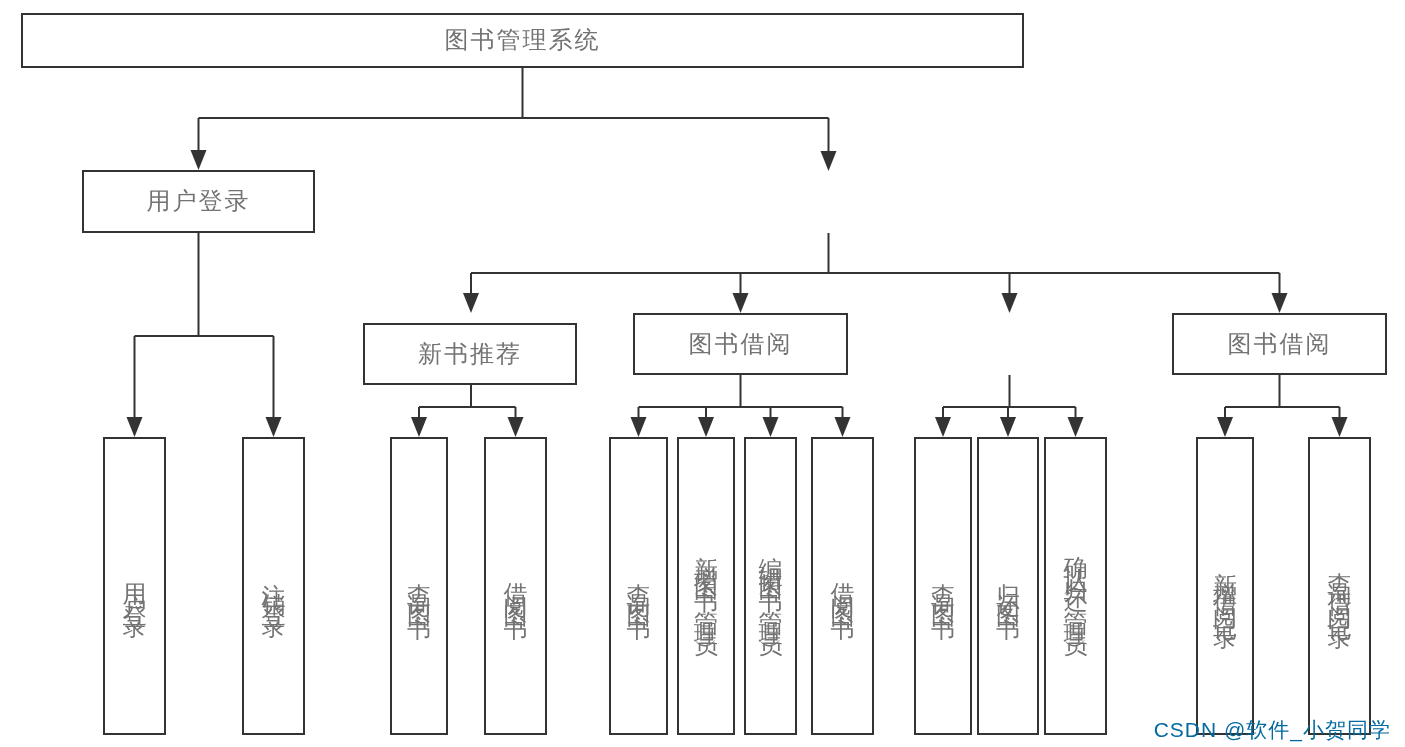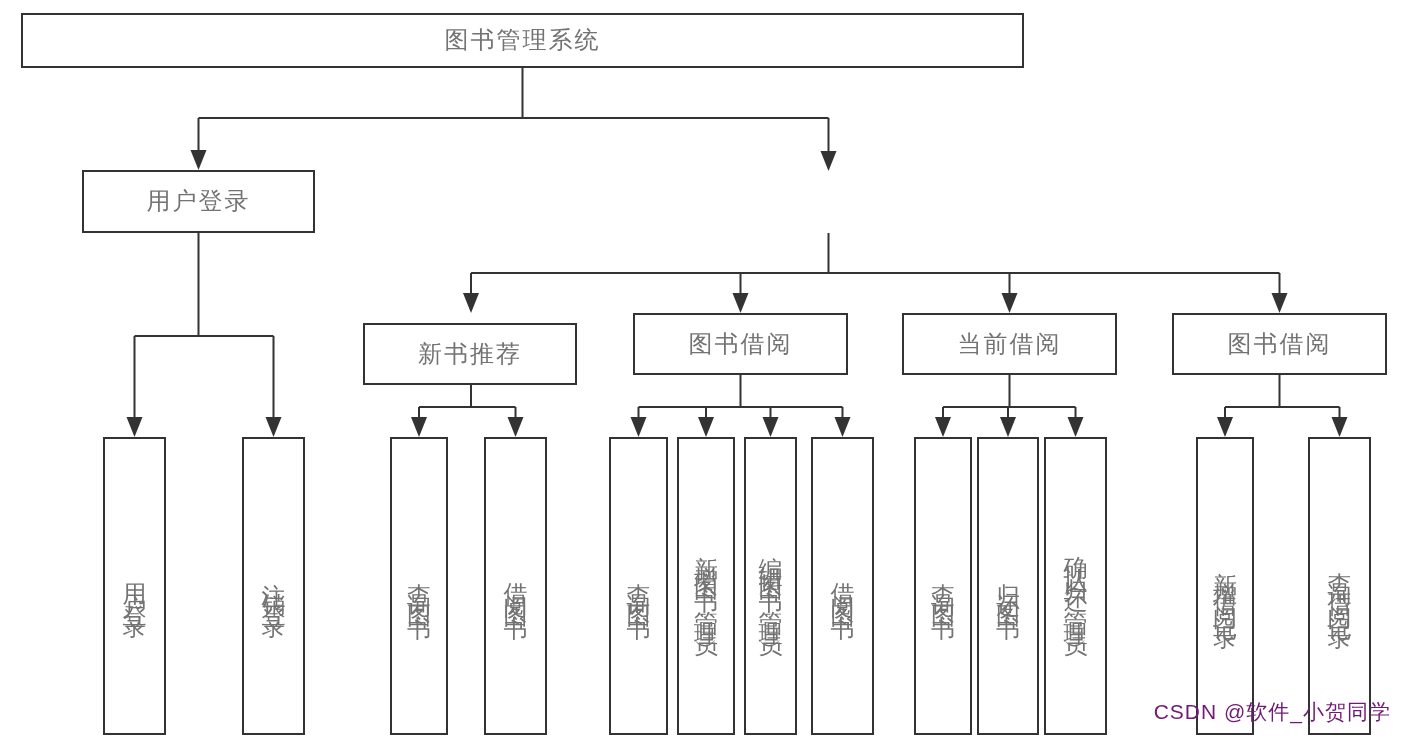--- a/index.html
+++ b/index.html
@@ -66,22 +66,22 @@
   .l8  { left: 811px;  width: 63px; }
   .l9  { left: 914px;  width: 58px; }
   .l10 { left: 977px;  width: 62px; }
   .l11 { left: 1044px; width: 63px; letter-spacing: 9px; }
   .l12 { left: 1196px; width: 58px; }
   .l13 { left: 1308px; width: 63px; }
 
   .watermark {
     position: absolute;
     right: 14px;
-    bottom: 21px;
-    color: #701a75;
+    bottom: 3px;
+    color: #0369a1;
     font-size: 21px;
     letter-spacing: 1px;
     white-space: nowrap;
   }
 </style>
 </head>
 <body>
 
 <div class="canvas">
 
@@ -116,21 +116,20 @@
       <polygon points="1331.5,417 1347.5,417 1339.5,437"></polygon>
     </g>
   </svg>
 
   <div class="node root-node">图书管理系统</div>
 
   <div class="node n-user-login">用户登录</div>
 
   <div class="node n-new-book">新书推荐</div>
   <div class="node n-borrowing">图书借阅</div>
-  <div class="node n-current">当前借阅</div>
   <div class="node n-records">图书借阅</div>
 
   <div class="node vertical leaf l1">用户登录</div>
   <div class="node vertical leaf l2">注销登录</div>
 
   <div class="node vertical leaf l3">查询图书</div>
   <div class="node vertical leaf l4">借阅图书</div>
 
   <div class="node vertical leaf l5">查询图书</div>
   <div class="node vertical leaf l6">新增图书（管理员）</div>

